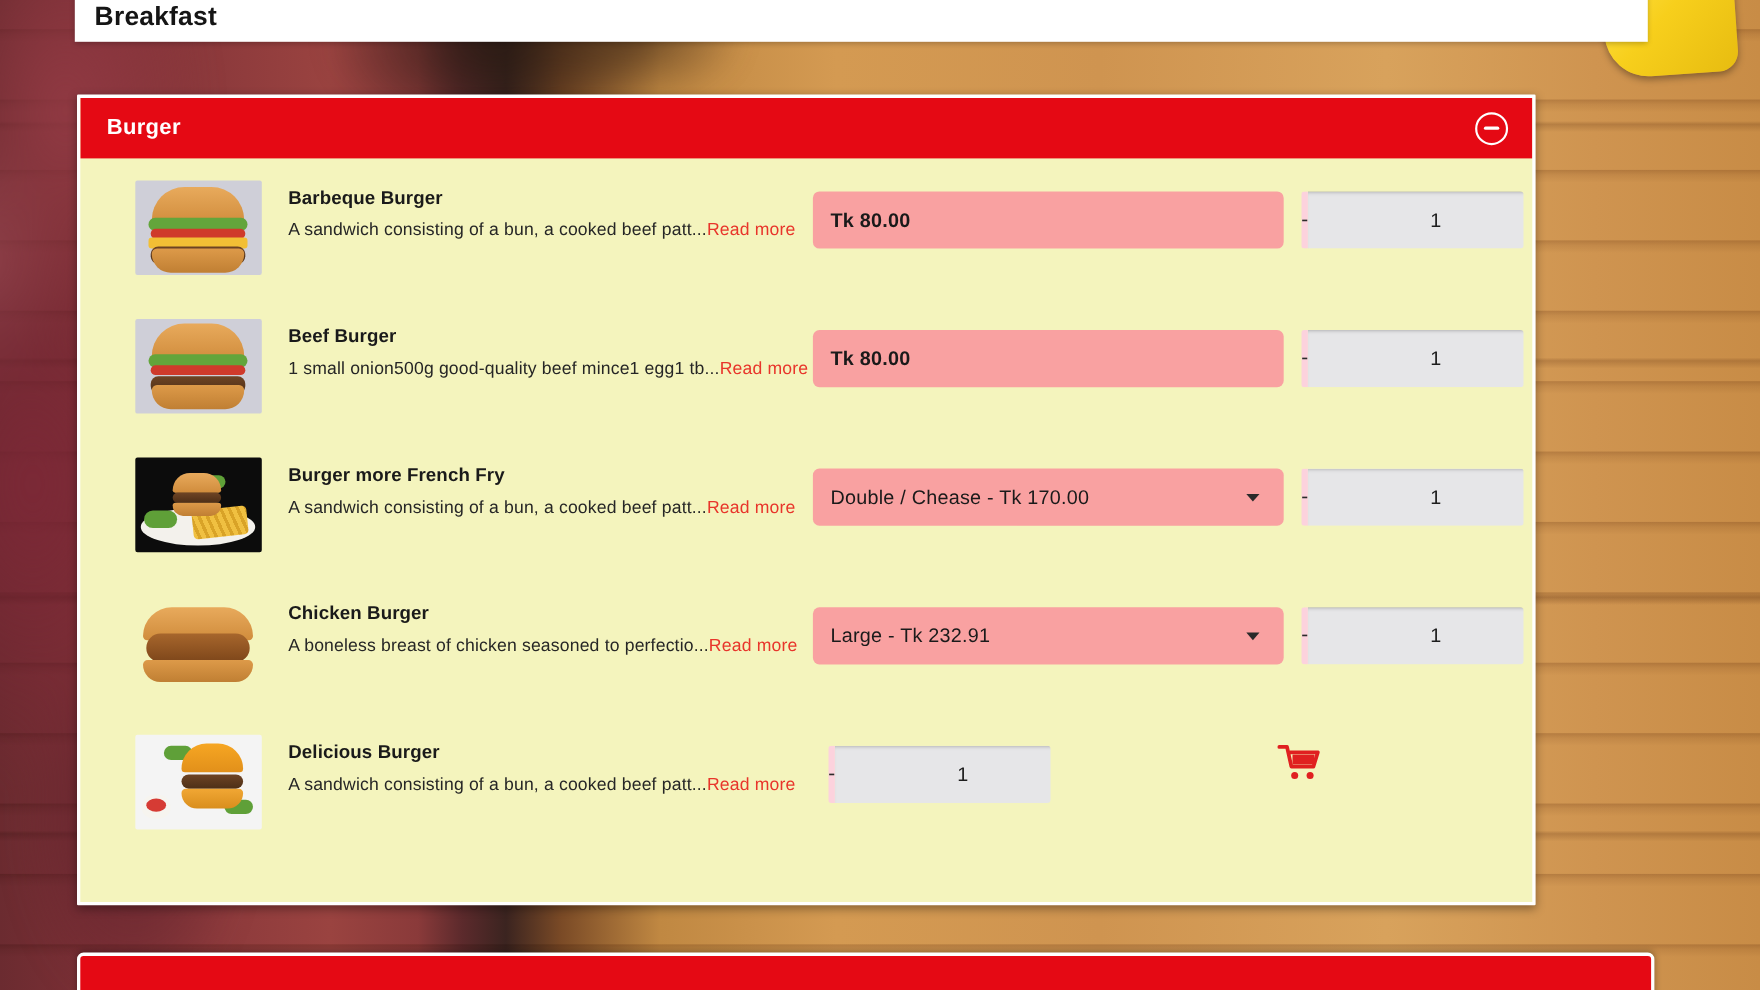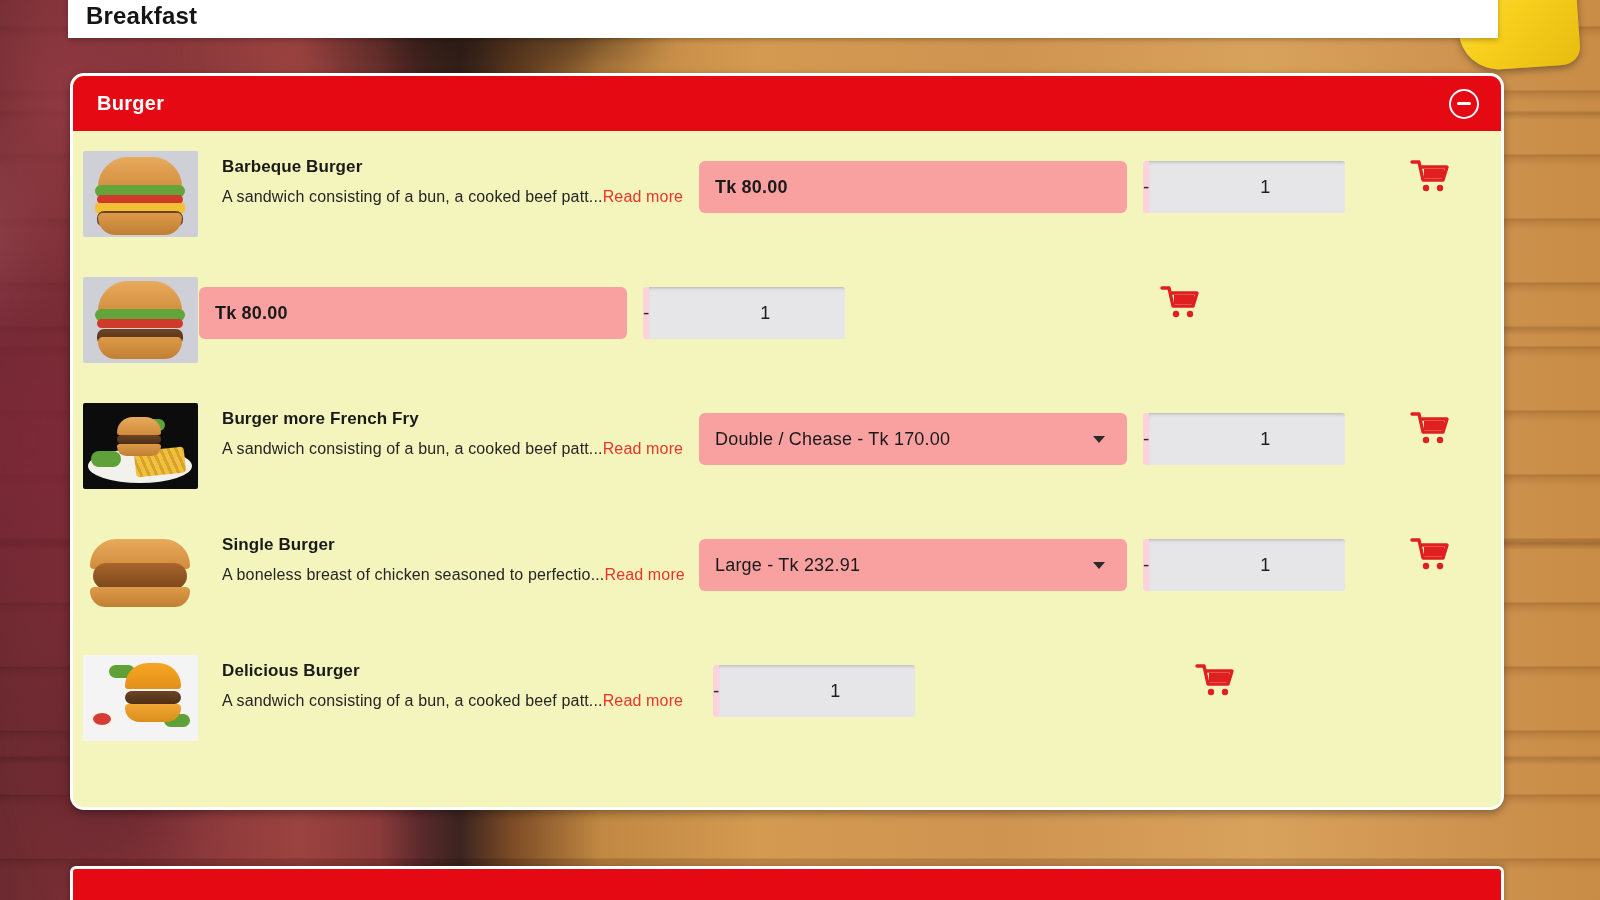--- a/index.html
+++ b/index.html
@@ -103,25 +103,25 @@
     font-weight: bold;
     color: #151515;
     padding: 0 0 8px 18px;
     letter-spacing: .2px;
   }
 
   
   .category-card {
     position: absolute;
     left: 70px;
-    top: 73px;
-    width: 1434px;
+    top: 86px;
+    width: 1326px;
     background: #f4f4bd;
     border: 3px solid #ffffff;
-    border-radius: 14px;
+    border-radius: 1px;
     box-shadow: 0 3px 9px rgba(0,0,0,0.35);
     overflow: hidden;
     z-index: 3;
   }
 
   .category-head {
     height: 55px;
     background: #e50914;
     display: flex;
     align-items: center;
@@ -138,21 +138,21 @@
     width: 30px; height: 30px;
     border: 2.5px solid #ffffff;
     border-radius: 50%;
     display: flex; align-items: center; justify-content: center;
     cursor: pointer;
   }
   .collapse-icon .bar {
     width: 14px; height: 3px; background: #ffffff; border-radius: 2px;
   }
 
-  .items-body { padding: 6px 0 40px 0; }
+  .items-body { padding: 6px 0 40px 0; margin-left: 40px; }
 
   
   .menu-row {
     display: flex;
     align-items: flex-start;
     padding: 14px 0 14px 0;
     min-height: 126px;
   }
 
   .thumb-wrap {
@@ -420,20 +420,24 @@
       <div class="menu-row">
         <div class="thumb-wrap">
           <div class="thumb plain">
             <div class="bg-burger bun-top" style="top:4px"></div>
             <div class="bg-burger lettuce" style="top:32px"></div>
             <div class="bg-burger tomato" style="top:42px"></div>
             <div class="bg-burger patty" style="top:52px"></div>
             <div class="bg-burger bun-bottom" style="bottom:4px"></div>
           </div>
         </div>
+        <div class="info">
+          <div class="item-name">Beef Burger</div>
+          <div class="item-desc"><span>1 small onion500g good-quality beef mince1 egg1 tb</span><span>...</span><span class="read-more">Read more</span></div>
+        </div>
         <div class="price-cell">
           <div class="price-box">
             <span>Tk 80.00</span>
           </div>
         </div>
         <div class="qty-cell">
           <div class="stepper">
             <div class="step-btn">-</div>
             <input class="qty-input" type="text" value="1" style="">
 
@@ -494,21 +498,21 @@
 
       <div class="menu-row">
         <div class="thumb-wrap">
           <div class="thumb none">
             <div class="bg-burger bun-top" style="top:10px; width:100px; height:30px;"></div>
             <div class="bg-burger chickenpatty" style="top:34px"></div>
             <div class="bg-burger bun-bottom" style="top:58px; width:100px; height:20px;"></div>
           </div>
         </div>
         <div class="info">
-          <div class="item-name">Single Burger</div>
+          <div class="item-name">Chicken Burger</div>
           <div class="item-desc"><span>A boneless breast of chicken seasoned to perfectio</span><span>...</span><span class="read-more">Read more</span></div>
         </div>
         <div class="price-cell">
           <div class="price-box select">
             <span>Large - Tk 232.91</span>
             <span class="caret"></span>
           </div>
         </div>
         <div class="qty-cell">
           <div class="stepper">

